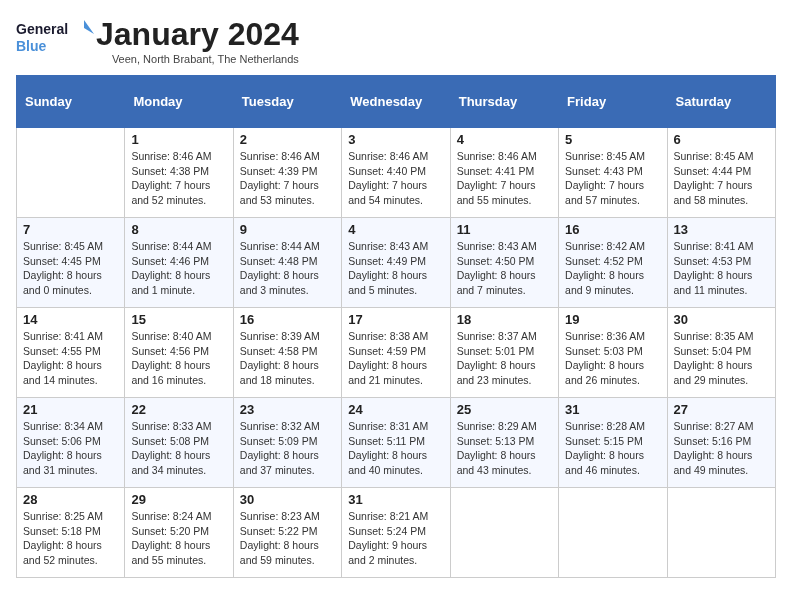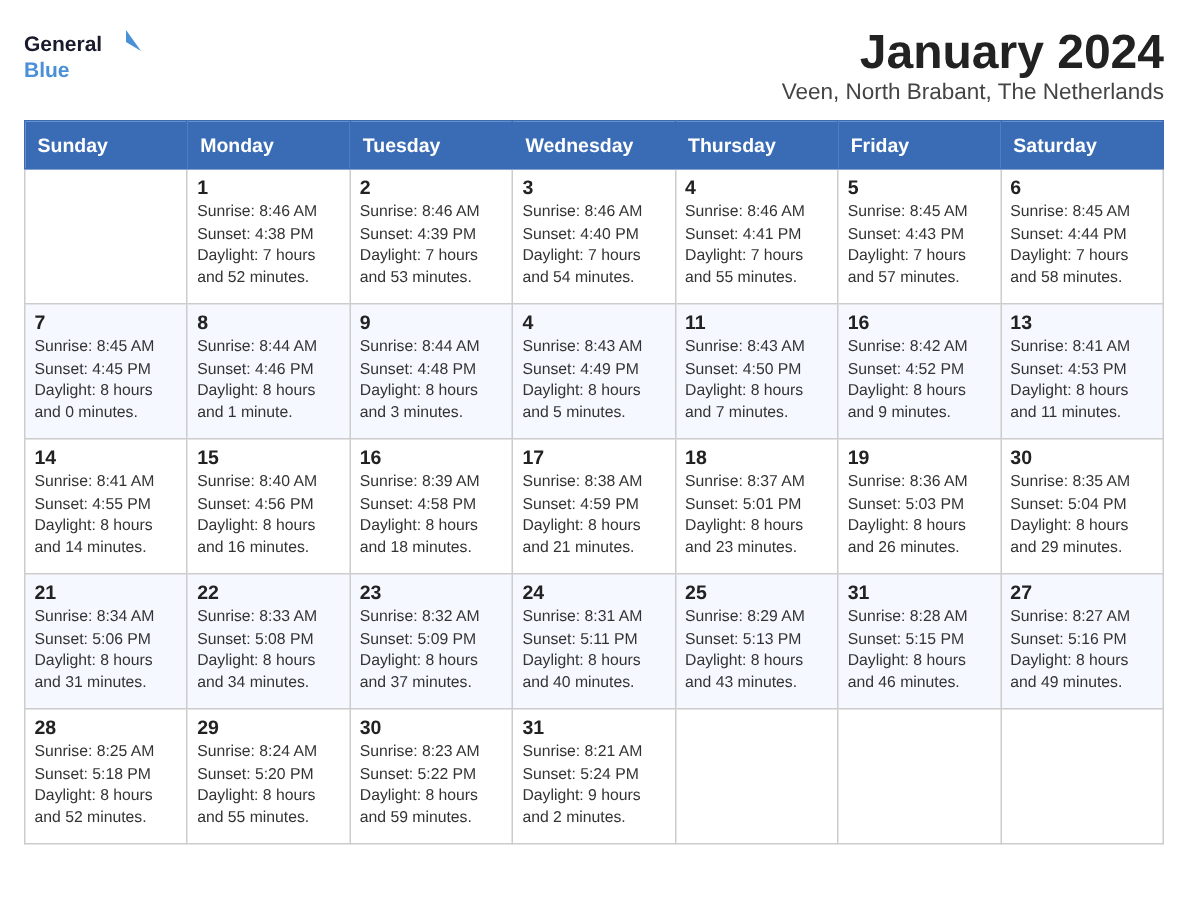--- a/index.html
+++ b/index.html
@@ -5,21 +5,20 @@
     * { box-sizing: border-box; margin: 0; padding: 0; }
     body {
       font-family: Arial, sans-serif;
       background: #fff;
       width: 792px;
       min-height: 612px;
       padding: 16px;
     }
     .header-area {
       display: flex;
-      justify-content: space-between;
       align-items: flex-start;
       margin-bottom: 10px;
     }
     .logo {
       display: flex;
       align-items: center;
       gap: 4px;
     }
     .logo-icon {
       width: 36px;
@@ -27,33 +26,33 @@
     }
     .title-area {
       text-align: right;
     }
     .main-title {
       font-size: 32px;
       font-weight: bold;
       color: #222;
     }
     .subtitle {
-      font-size: 15px;
+      font-size: 11px;
       color: #444;
     }
     .calendar {
       width: 100%;
       border-collapse: collapse;
       font-size: 11px;
     }
     .calendar th {
       background-color: #3a6bb5;
       color: #fff;
       text-align: left;
-      padding: 8px 8px;
+      padding: 18px 8px;
       font-size: 13px;
       font-weight: bold;
       border: 1px solid #3a6bb5;
       margin-left: 28px;
     }
     .calendar td {
       border: 1px solid #ccc;
       vertical-align: top;
       padding: 4px 6px;
       width: 108px;

